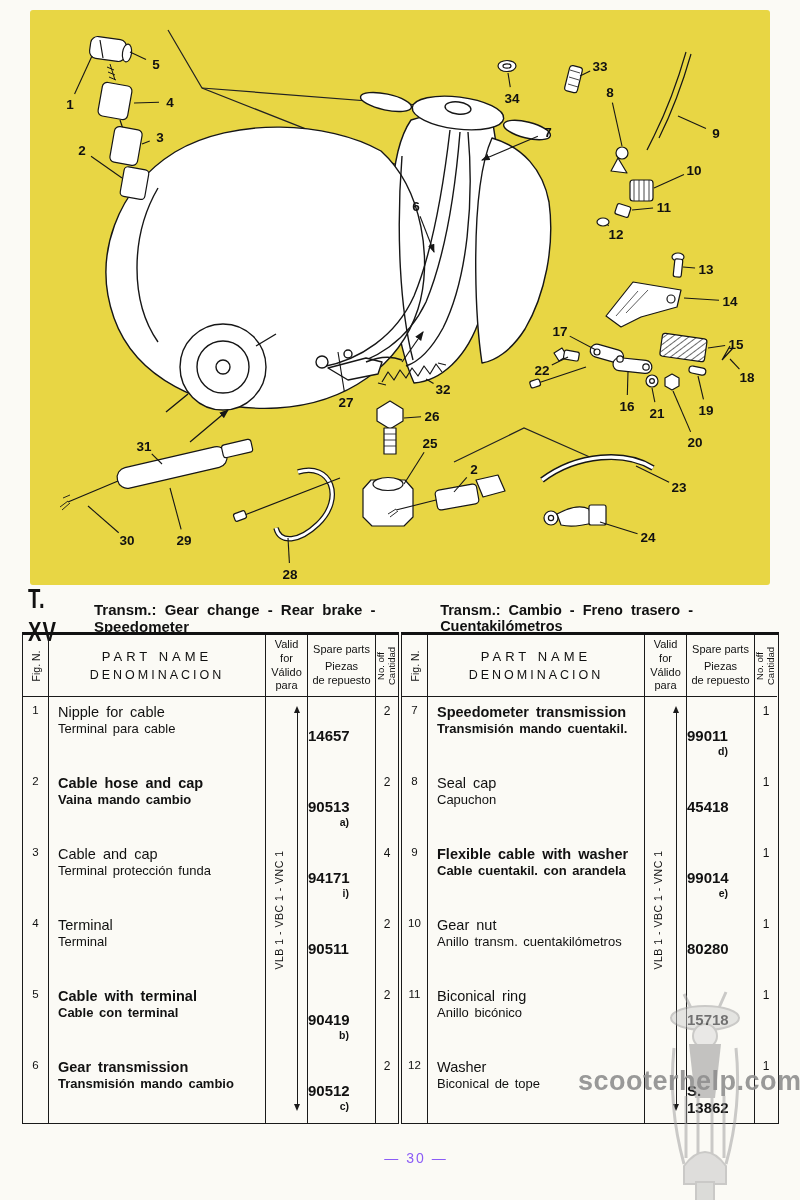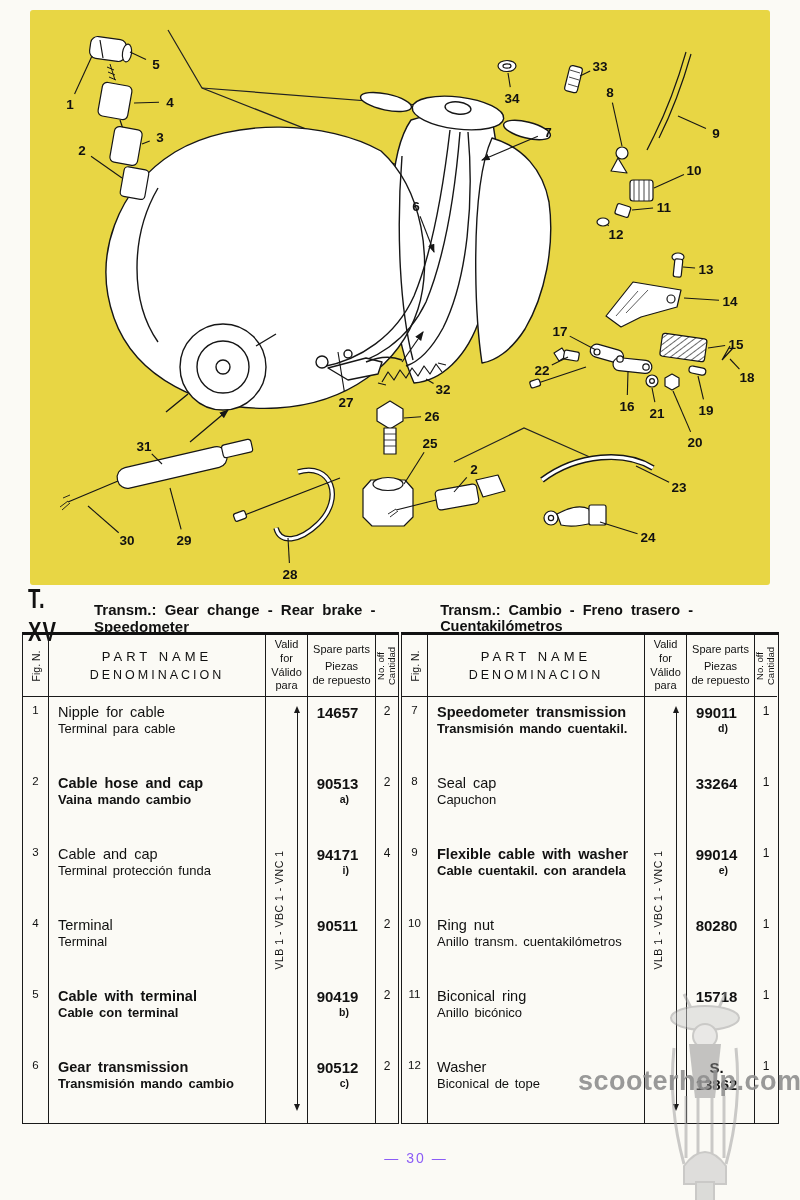--- a/index.html
+++ b/index.html
@@ -33,21 +33,21 @@
   .h.name .l2{font-size:12.5px;letter-spacing:3px;}
   .h.valid div,.h.spare div{font-size:11px;line-height:1.25;}
   .h.spare .sp1{margin-bottom:3px;}
 
   .c{border-right:1px solid #1a1a1a;padding-top:7px;box-sizing:border-box;}
   .c.fig-cell{font-size:11.5px;text-align:center;}
   .c.name-cell{padding-left:9px;padding-right:4px;}
   .c.name-cell .en{font-size:14.5px;word-spacing:3px;}
   .c.name-cell .es{font-size:13px;word-spacing:2px;margin-top:1px;}
   .c.name-cell.bold .en,.c.name-cell.bold .es{font-weight:bold;}
-  .c.spare-cell .pn{font-size:15px;font-weight:bold;text-align:center;padding-right:8px;}
+  .c.spare-cell .pn{font-size:15px;font-weight:bold;text-align:left;padding-right:8px;margin-top:23px;}
   .c.spare-cell .note{font-size:10.5px;font-weight:bold;text-align:right;padding-right:26px;margin-top:1px;}
   .c.qty-cell{font-size:12px;text-align:center;border-right:none;}
 
   .c.valid-cell{border-right:1px solid #1a1a1a;position:relative;padding:0;}
   .varrow{position:absolute;left:26px;top:9px;bottom:12px;width:10px;display:flex;flex-direction:column;align-items:center;}
   .varrow .vline{flex:1;width:1px;background:#1a1a1a;}
   .tri{width:0;height:0;border-left:3.5px solid transparent;border-right:3.5px solid transparent;}
   .tri.tup{border-bottom:7px solid #1a1a1a;}
   .tri.tdn{border-top:7px solid #1a1a1a;}
   .vtext{position:absolute;top:50%;left:13px;transform:translate(-50%,-50%) rotate(-90deg);
@@ -403,36 +403,36 @@
           <div class="pn">99011</div>
           <div class="note">d)</div>
         </div>
         <div class="c qty-cell">1</div>
         <div class="c fig-cell">8</div>
         <div class="c name-cell">
           <div class="en">Seal cap</div>
           <div class="es">Capuchon</div>
         </div>
         <div class="c spare-cell">
-          <div class="pn">33264</div>
+          <div class="pn">45418</div>
         </div>
         <div class="c qty-cell">1</div>
         <div class="c fig-cell">9</div>
         <div class="c name-cell bold">
           <div class="en">Flexible cable with washer</div>
           <div class="es">Cable cuentakil. con arandela</div>
         </div>
         <div class="c spare-cell">
           <div class="pn">99014</div>
           <div class="note">e)</div>
         </div>
         <div class="c qty-cell">1</div>
         <div class="c fig-cell">10</div>
         <div class="c name-cell">
-          <div class="en">Ring nut</div>
+          <div class="en">Gear nut</div>
           <div class="es">Anillo transm. cuentakilómetros</div>
         </div>
         <div class="c spare-cell">
           <div class="pn">80280</div>
         </div>
         <div class="c qty-cell">1</div>
         <div class="c fig-cell">11</div>
         <div class="c name-cell">
           <div class="en">Biconical ring</div>
           <div class="es">Anillo bicónico</div>

